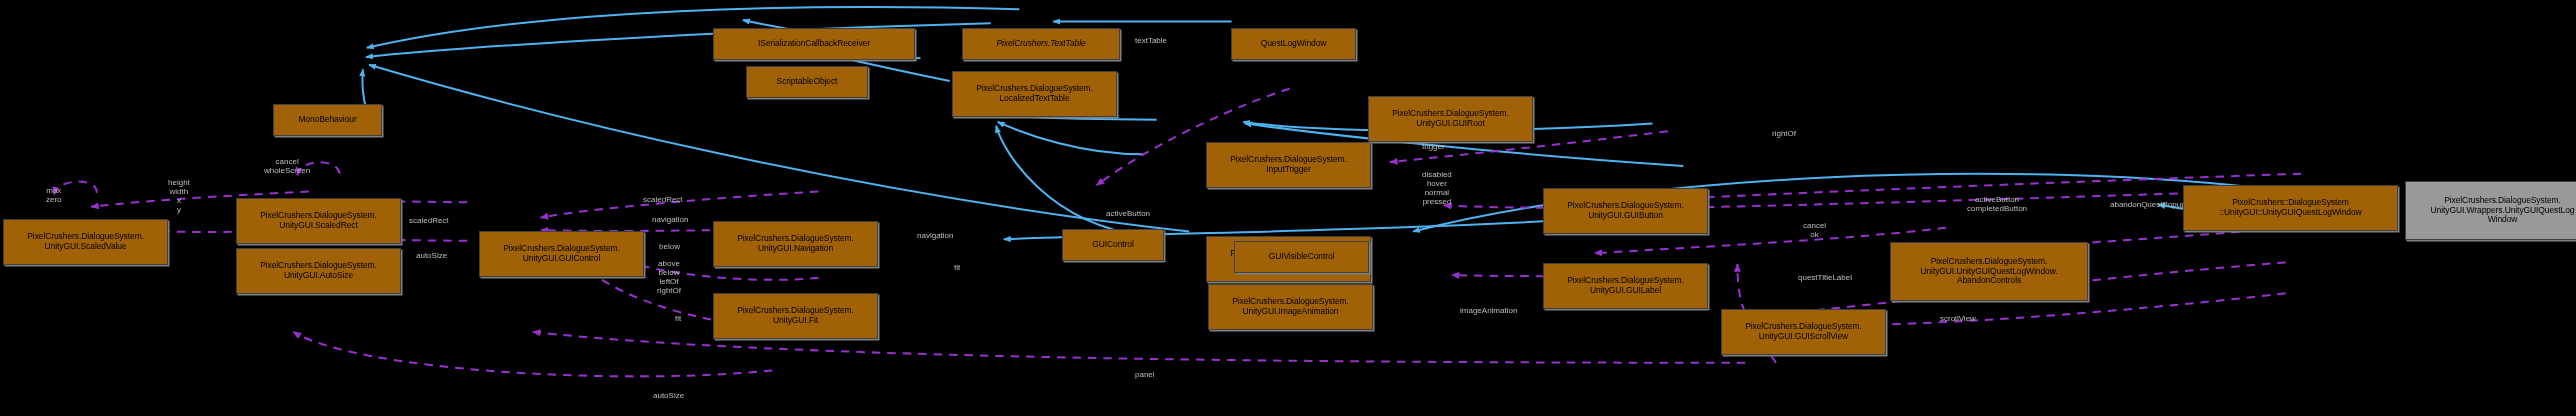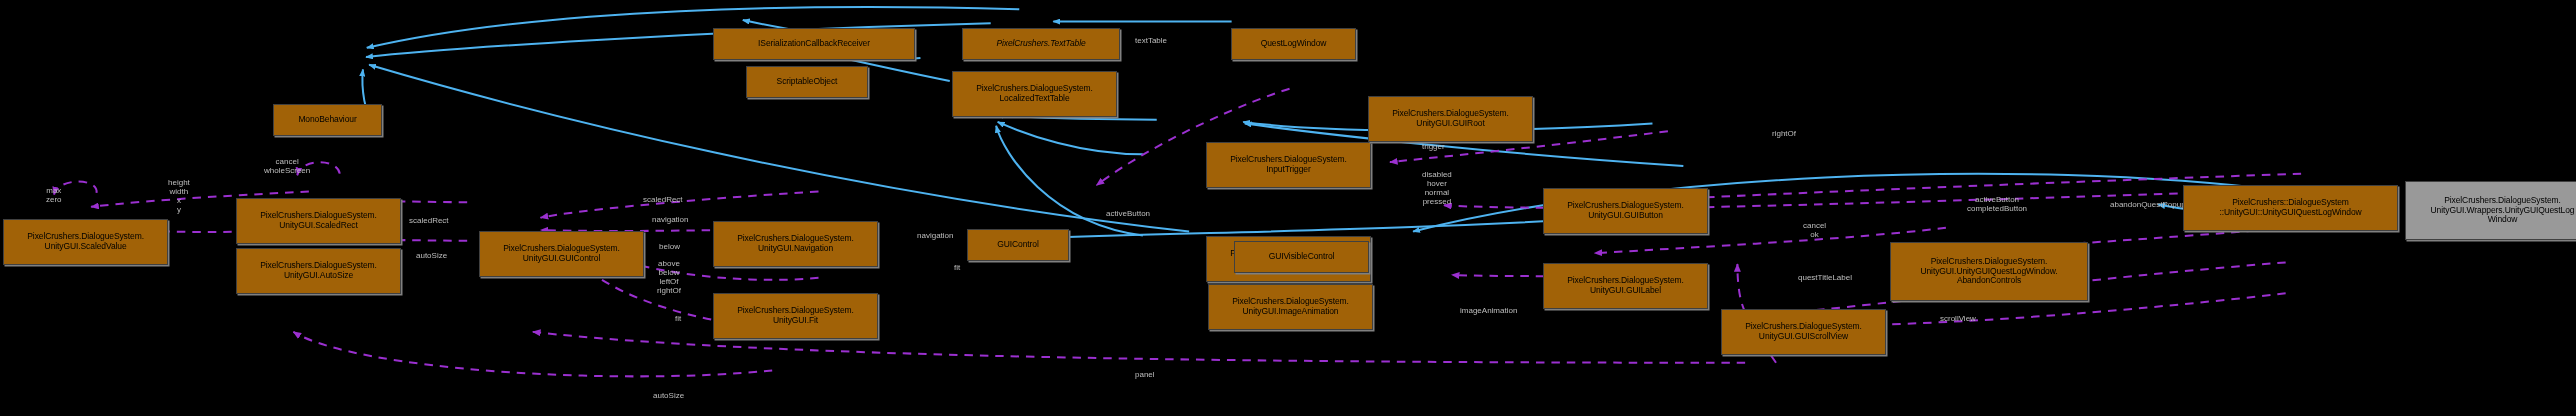--- a/index.html
+++ b/index.html
@@ -131,21 +131,21 @@
       <div class="node" style="left: 713px; top: 221px; width: 165px; height: 46px;">PixelCrushers.DialogueSystem.
 UnityGUI.Navigation</div>
       <div class="node" style="left: 713px; top: 293px; width: 165px; height: 46px;">PixelCrushers.DialogueSystem.
 UnityGUI.Fit</div>
       <div class="node" style="left: 713px; top: 28px; width: 202px; height: 32px;">ISerializationCallbackReceiver</div>
       <div class="node" style="left: 746px; top: 66px; width: 122px; height: 32px;">ScriptableObject</div>
       <div class="node" style="left: 962px; top: 28px; width: 158px; height: 32px; font-style: italic;">PixelCrushers.TextTable</div>
       <div class="node" style="left: 952px; top: 71px; width: 165px; height: 46px;">PixelCrushers.DialogueSystem.
 LocalizedTextTable</div>
       <div class="node" style="left: 1231px; top: 28px; width: 125px; height: 32px;">QuestLogWindow</div>
-      <div class="node" style="left: 967px; top: 229px; width: 102px; height: 32px; text-align: center;">GUIControl</div>
+      <div class="node" style="left: 1062px; top: 229px; width: 102px; height: 32px; text-align: center;">GUIControl</div>
       <div class="node" style="left: 1206px; top: 142px; width: 165px; height: 46px;">PixelCrushers.DialogueSystem.
 InputTrigger</div>
       <div class="node" style="left: 1206px; top: 236px; width: 165px; height: 46px;">PixelCrushers.DialogueSystem.
 UnityGUI.GUIImageParams</div>
       <div class="node" style="left: 1368px; top: 96px; width: 165px; height: 46px;">PixelCrushers.DialogueSystem.
 UnityGUI.GUIRoot</div>
       <div class="node" style="left: 1234px; top: 241px; width: 135px; height: 32px;">GUIVisibleControl</div>
       <div class="node" style="left: 1208px; top: 284px; width: 165px; height: 46px;">PixelCrushers.DialogueSystem.
 UnityGUI.ImageAnimation</div>
       <div class="node" style="left: 1543px; top: 188px; width: 165px; height: 46px;">PixelCrushers.DialogueSystem.

